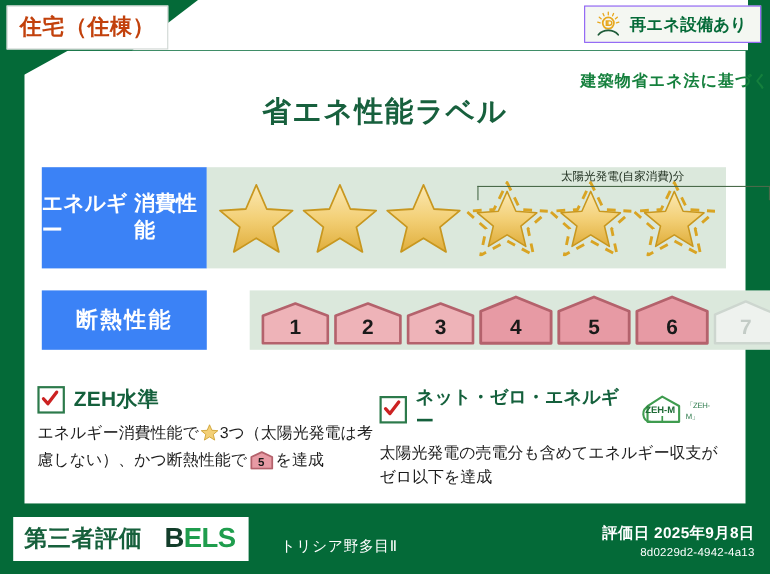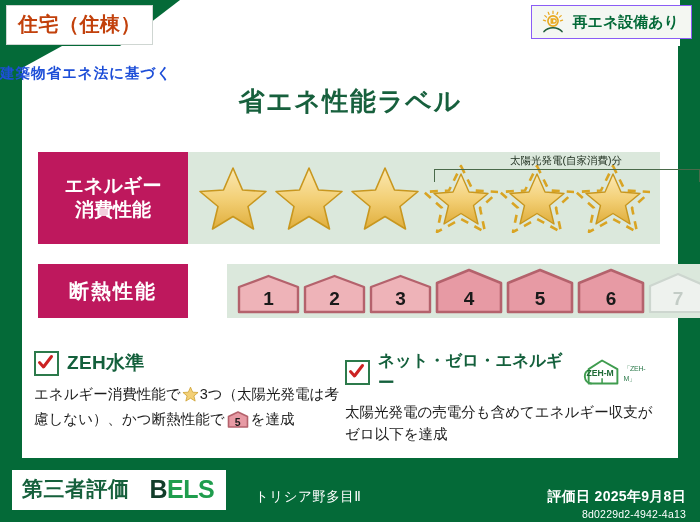--- a/index.html
+++ b/index.html
@@ -43,38 +43,38 @@
     position:absolute;right:8px;top:5px;
     display:flex;align-items:center;gap:7px;
     background:#f4f7f2;border:1px solid #8b5cf6;
     padding:4px 12px 4px 8px;z-index:6;
   }
   .badge-renew .txt{color:#046a38;font-size:15px;font-weight:bold;}
   .sun-icon{width:26px;height:24px;display:block;}
 
   
   .title-sub{
-    position:absolute;left:0;right:0;top:64px;text-align:left;
-    color:#1d4ed8;font-size:14.5px;font-weight:bold;letter-spacing:1px;
+    position:absolute;left:0;right:0;top:64px;text-align:right;
+    color:#15803d;font-size:14.5px;font-weight:bold;letter-spacing:1px;
     z-index:5;
   }
   .title-main{
     position:absolute;left:0;right:0;top:84px;text-align:center;
     color:#17603d;font-size:26px;font-weight:bold;letter-spacing:1.5px;
     z-index:5;
   }
 
   
   .row{position:absolute;display:flex;align-items:stretch;}
   .row-energy{left:38px;top:152px;width:622px;height:92px;}
   .row-insul{left:38px;top:264px;width:622px;height:54px;gap:39px;}
 
   .row-label{
-    background:#be185d;color:#ffffff;font-weight:bold;
-    display:flex;flex-direction:column;justify-content:center;align-items:center;
+    background:#3b82f6;color:#ffffff;font-weight:bold;
+    display:flex;flex-direction:row;justify-content:center;align-items:center;
     line-height:1.25;flex:0 0 auto;
   }
   .row-energy .row-label{width:150px;font-size:19px;}
   .row-insul .row-label{width:150px;font-size:20px;letter-spacing:2px;}
   .row-panel{
     flex:1 1 auto;background:#dbe8dc;position:relative;
     display:flex;align-items:center;
   }
 
   
@@ -138,21 +138,21 @@
   .bels-en{font-size:25px;font-weight:bold;letter-spacing:-.5px;}
   .bels-en .b{color:#123d2a;}
   .bels-en .els{color:#1f9d4d;}
   .footer-project{
     position:absolute;left:255px;top:24px;
     color:#ffffff;font-size:13.5px;letter-spacing:.5px;
   }
   .footer-right{
     position:absolute;right:14px;top:12px;text-align:right;color:#ffffff;
   }
-  .footer-date{font-size:14px;font-weight:bold;letter-spacing:.3px;margin-top:12px;}
+  .footer-date{font-size:14px;font-weight:bold;letter-spacing:.3px;}
   .footer-id{font-size:10.5px;margin-top:2px;letter-spacing:.2px;}
 </style>
 </head>
 <body>
 
 <div class="label-root">
 
   <div class="frame-green"></div>
   <div class="top-wedge"></div>
   <div class="frame-inner"></div>

